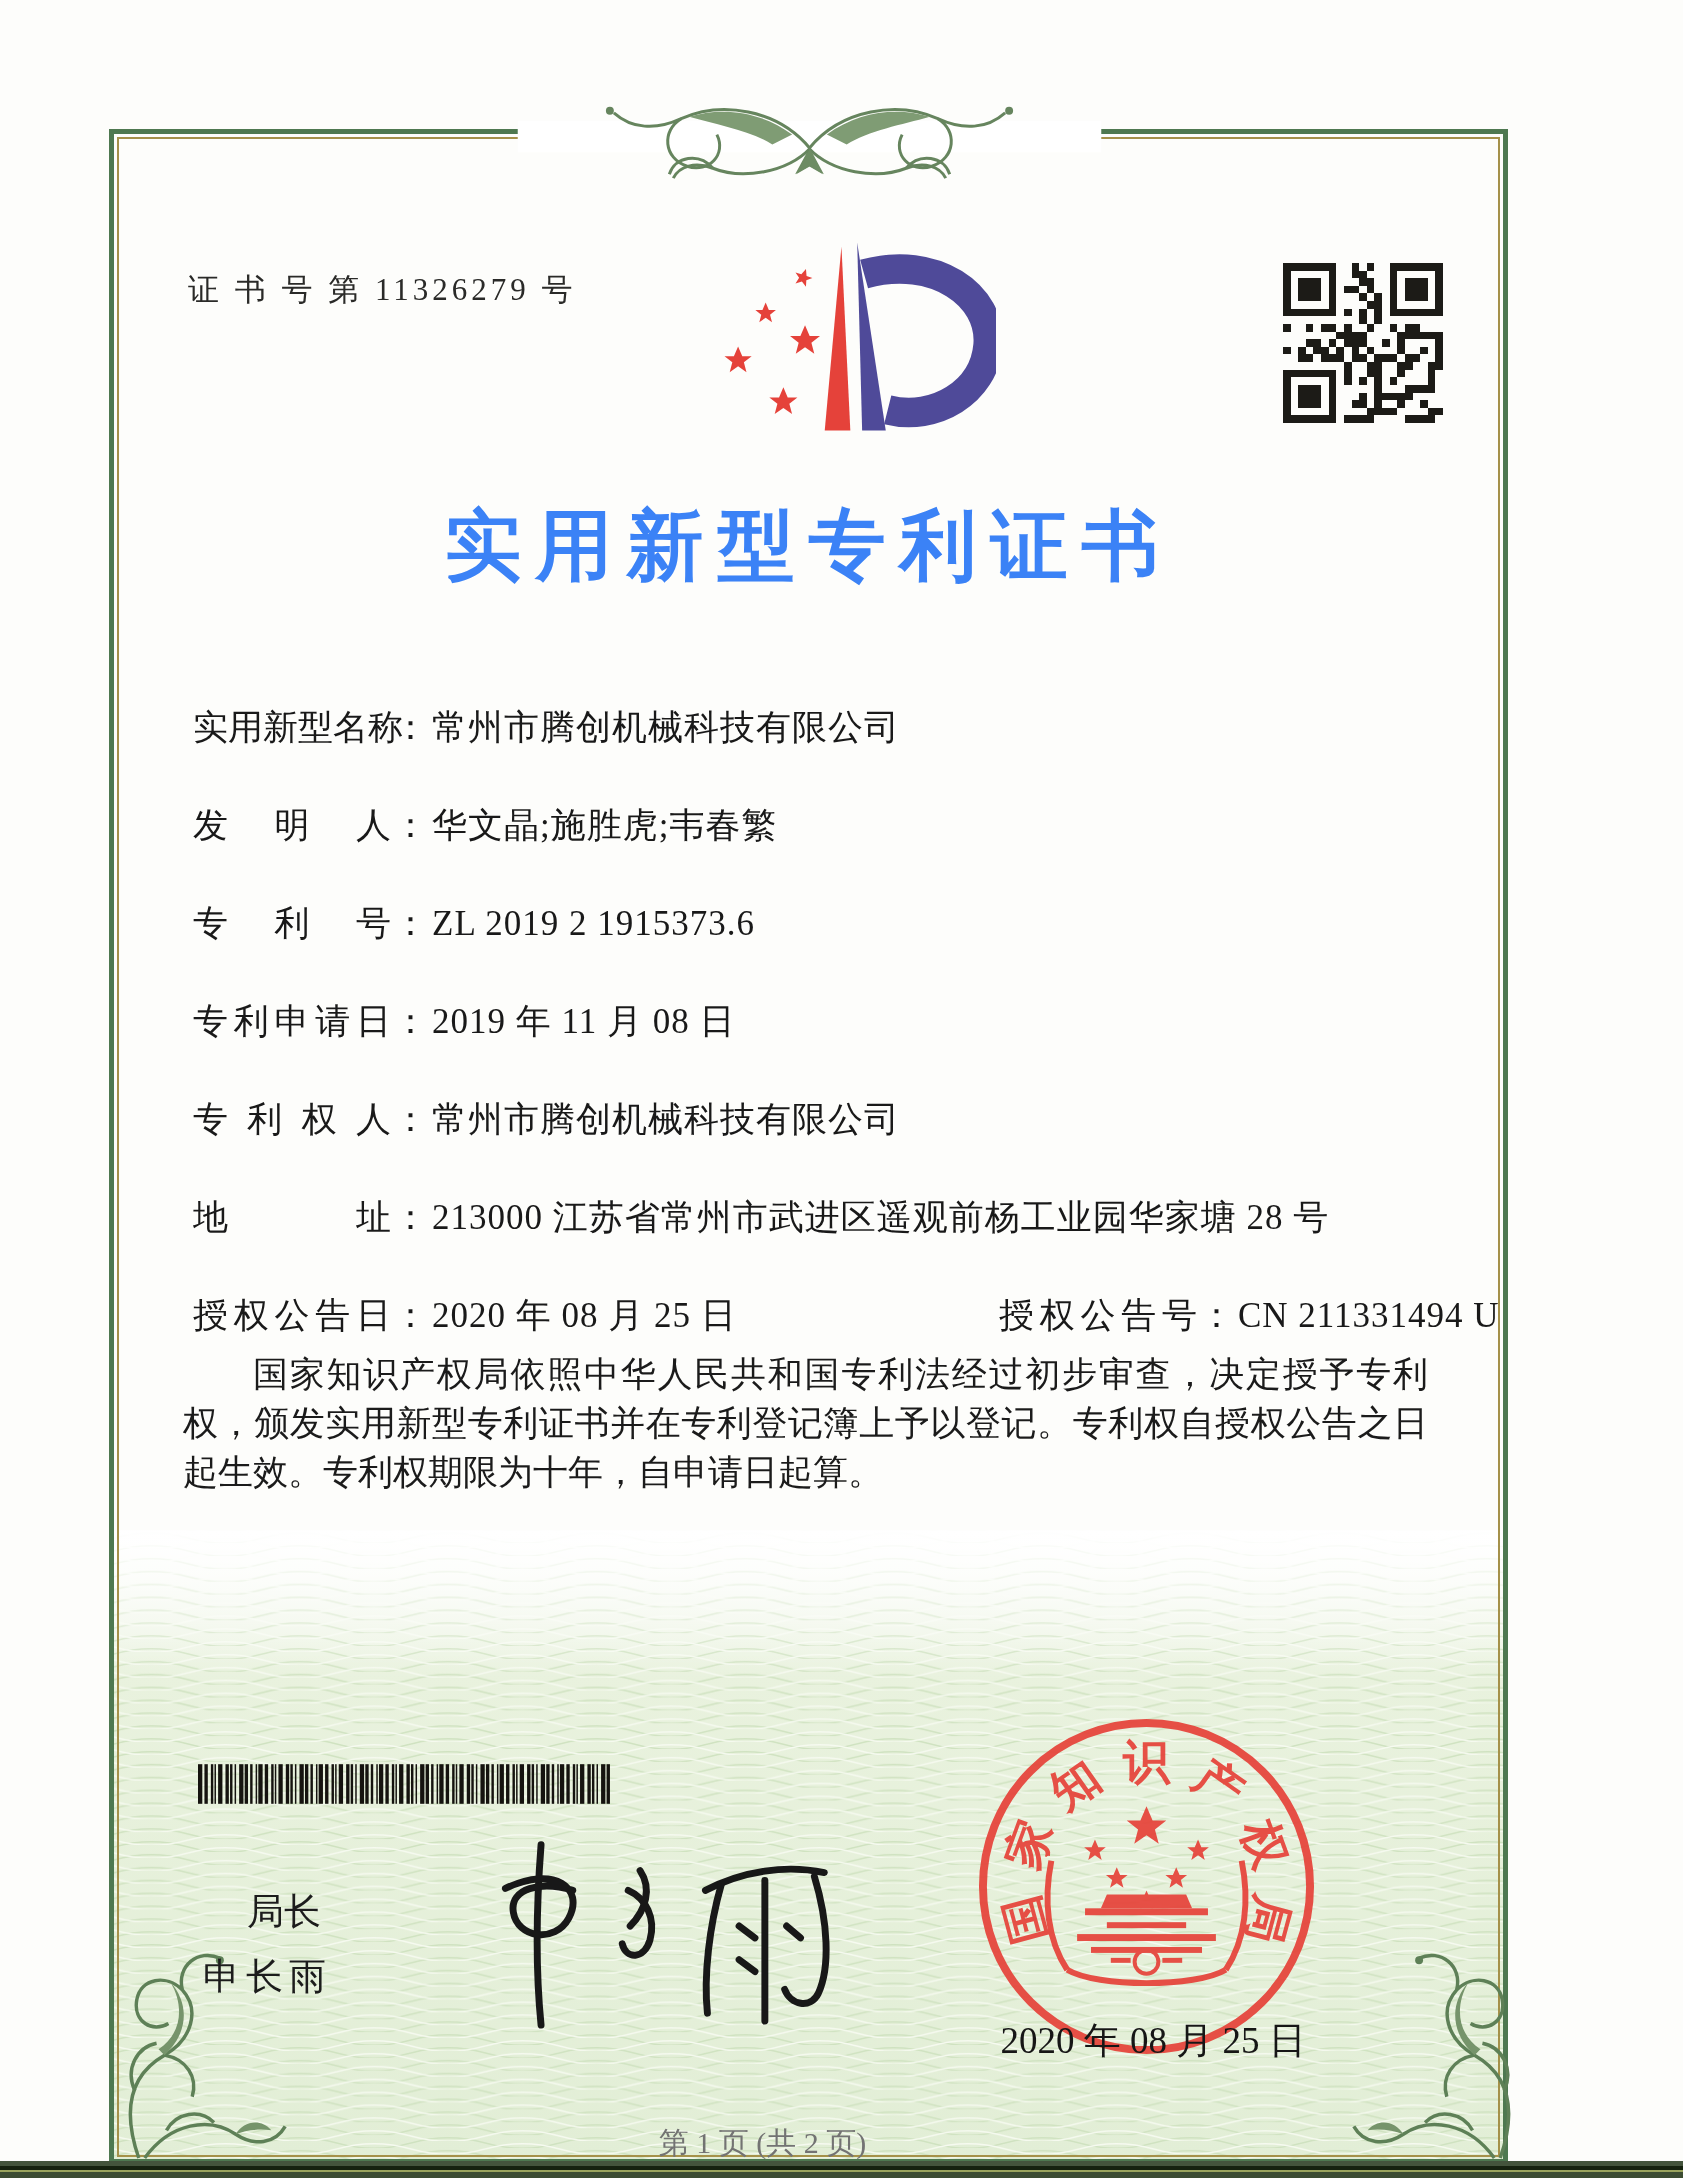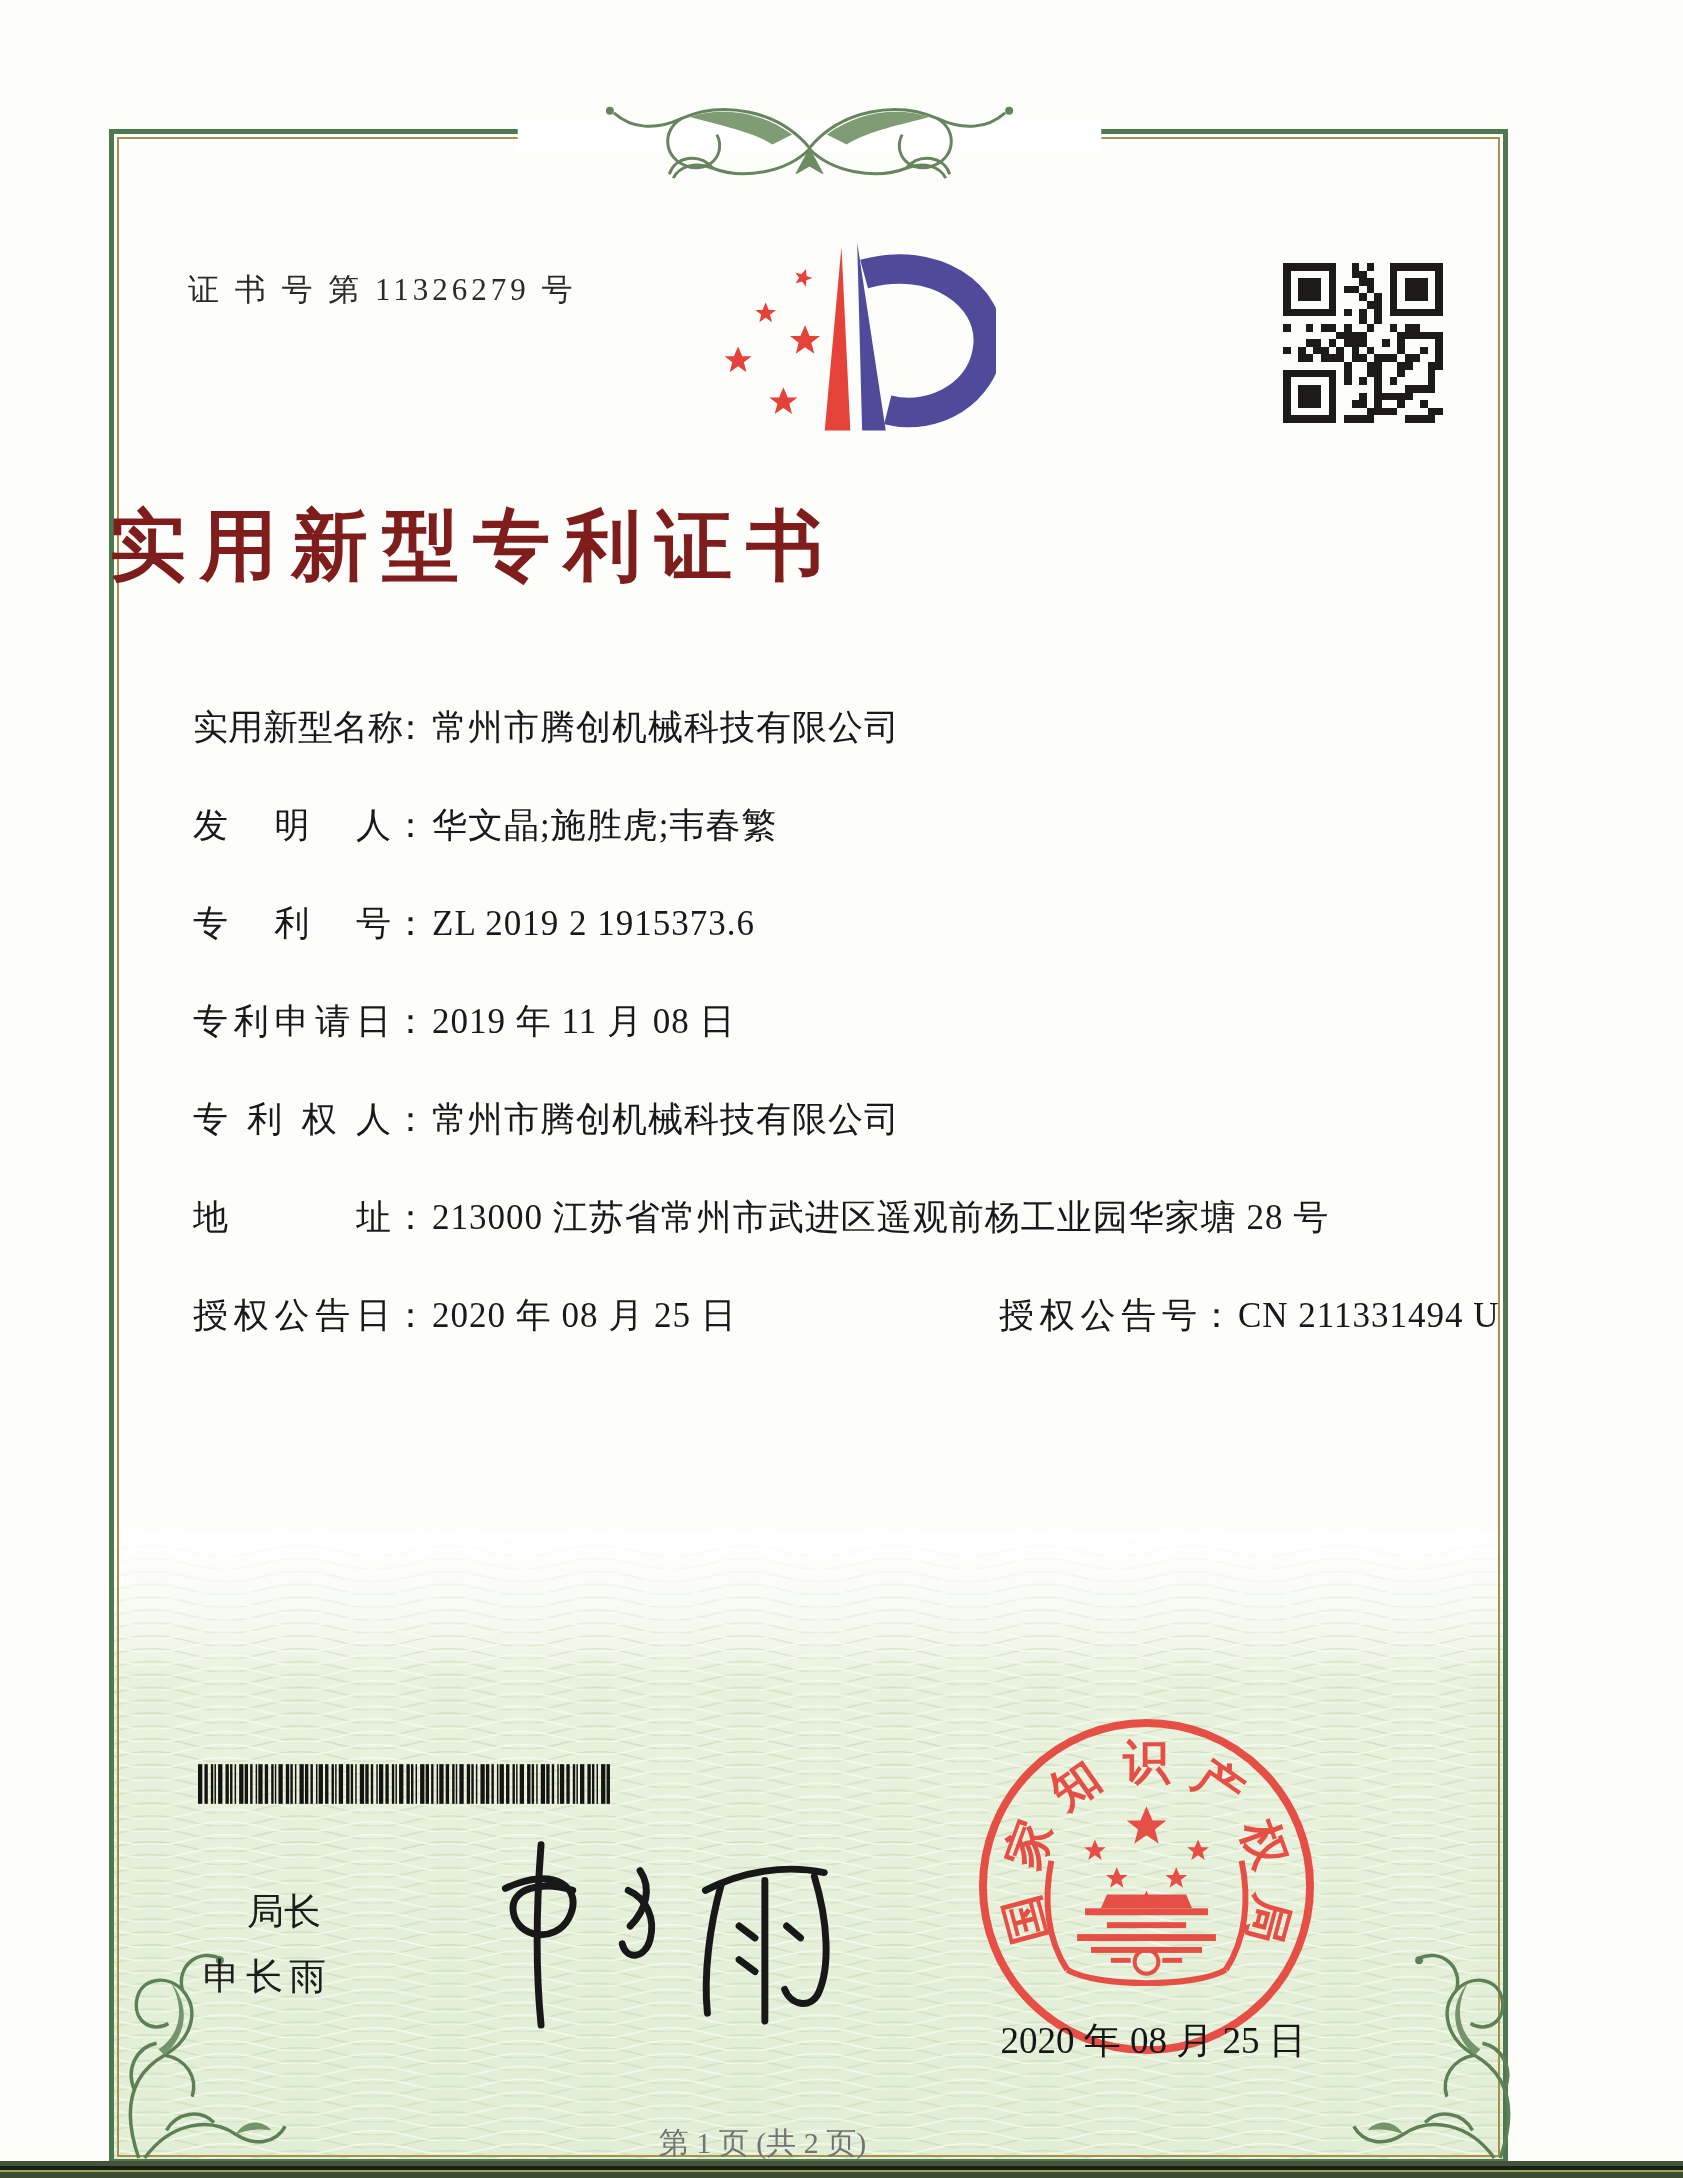--- a/index.html
+++ b/index.html
@@ -20,22 +20,22 @@
   }
   .bottom-band{
     position:absolute;left:0;top:2161px;width:1683px;height:17px;
     background:linear-gradient(180deg,#44543c 0 5px,#16220f 5px 9px,#9aa45e 9px 11px,#3c4c33 11px 17px);
   }
   
   .cert-no{
     position:absolute;left:188px;top:269px;font-size:31px;letter-spacing:4px;color:#2a2a28;text-align:center;
   }
   .title{
-    position:absolute;left:109px;top:495px;width:1399px;text-align:left;
-    font-size:77px;font-weight:bold;letter-spacing:14px;color:#7f1d1d;
+    position:absolute;left:109px;top:495px;width:1399px;text-align:center;
+    font-size:77px;font-weight:bold;letter-spacing:14px;color:#3b82f6;
   }
   
   .row{position:absolute;left:193px;font-size:35px;white-space:nowrap;color:#191919;}
   .flabel{display:inline-block;width:198px;text-align:justify;text-align-last:justify;vertical-align:top;}
   .colon{display:inline-block;margin:0 4px 0 2px;}
   .fvalue{letter-spacing:1px;}
   .grant-no{position:absolute;left:806px;top:0;}
   
   .paras{
     position:absolute;left:183px;top:1350px;width:1245px;
@@ -384,20 +384,21 @@
     <span class="flabel">地址</span><span class="colon">：</span><span class="fvalue">213000 江苏省常州市武进区遥观前杨工业园华家塘 28 号</span>
   </div>
   <div class="row" style="top:1292px">
     <span class="flabel">授权公告日</span><span class="colon">：</span><span class="fvalue">2020 年 08 月 25 日</span>
     <span class="grant-no">
       <span class="flabel">授权公告号</span><span class="colon">：</span><span class="fvalue">CN 211331494 U</span>
     </span>
   </div>
 
   <div class="paras">
+    <p>国家知识产权局依照中华人民共和国专利法经过初步审查，决定授予专利权，颁发实用新型专利证书并在专利登记簿上予以登记。专利权自授权公告之日起生效。专利权期限为十年，自申请日起算。</p>
   </div>
 
   <svg id="barcode" class="abs" style="left:198px;top:1764px;" width="416" height="40" viewBox="0 0 420 40">
       <rect x="0.00" y="0" width="4.35" height="40" fill="#15130f"></rect>
       <rect x="6.50" y="0" width="3.40" height="40" fill="#15130f"></rect>
       <rect x="13.00" y="0" width="2.45" height="40" fill="#15130f"></rect>
       <rect x="16.65" y="0" width="1.50" height="40" fill="#15130f"></rect>
       <rect x="20.30" y="0" width="4.35" height="40" fill="#15130f"></rect>
       <rect x="27.75" y="0" width="3.40" height="40" fill="#15130f"></rect>
       <rect x="32.35" y="0" width="2.45" height="40" fill="#15130f"></rect>

